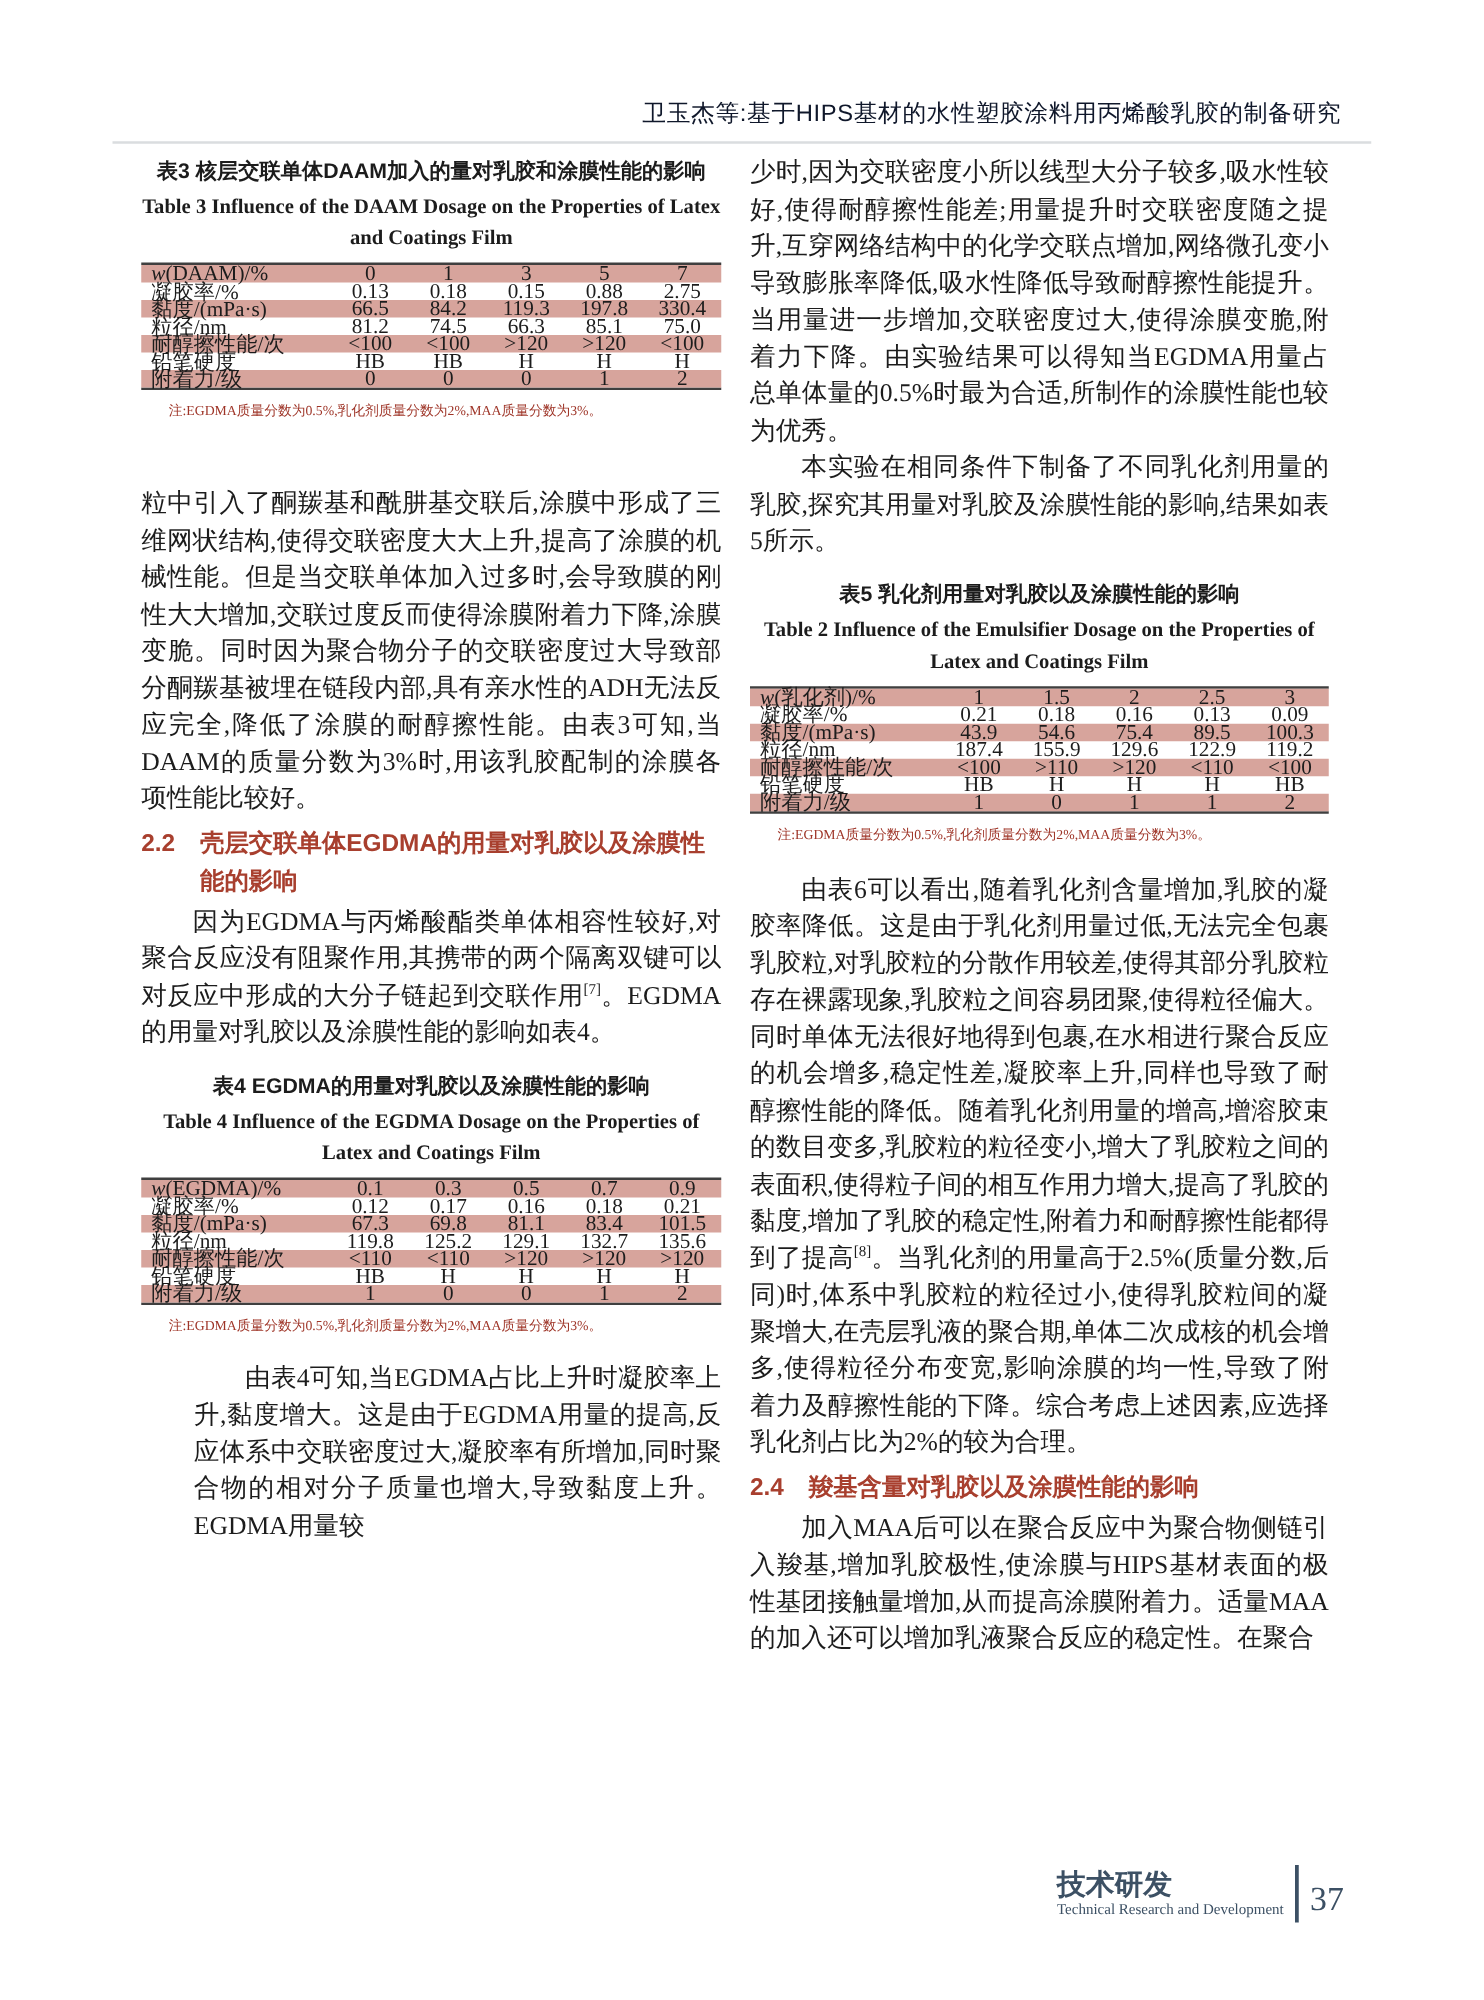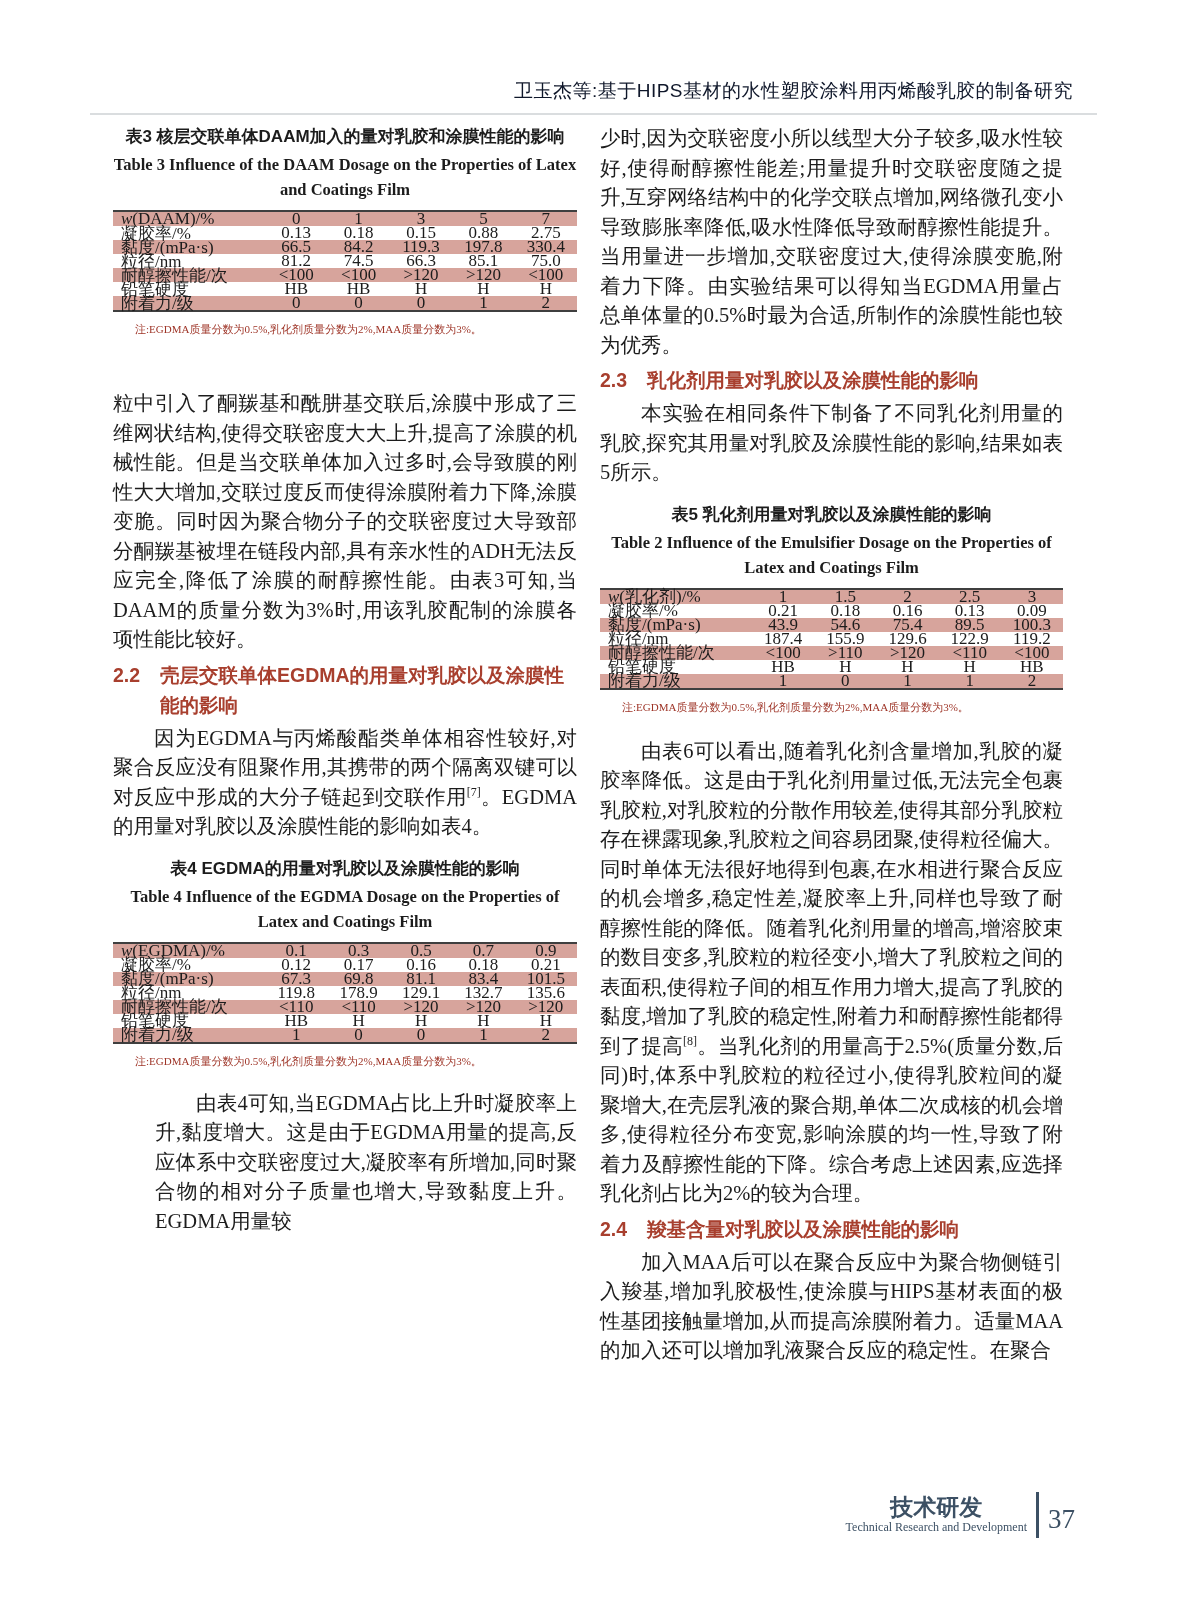--- a/index.html
+++ b/index.html
@@ -63,21 +63,21 @@
   .t-val{flex:1;text-align:center;}
   .tbl-note{
     margin:6px 0 0 0;color:#9e3427;font-size:11px;line-height:23px;
     text-indent:2em;text-align:justify;
   }
 
   
   .footer{
     position:absolute;right:112px;top:1492px;display:flex;align-items:center;color:#3c5064;
   }
-  .footer-labels{text-align:center;padding-right:9px;}
+  .footer-labels{text-align:left;padding-right:9px;}
   .footer-zh{font-family:"Liberation Sans","DejaVu Sans",sans-serif;font-weight:bold;font-size:23px;line-height:25px;}
   .footer-en{font-family:"Liberation Serif","DejaVu Serif",serif;font-size:12px;line-height:15px;}
   .footer-bar{width:3px;height:46px;background:#3c5064;}
   .footer-num{font-size:27px;padding-left:9px;padding-top:8px;font-family:"Liberation Serif","DejaVu Serif",serif;}
 </style>
 </head>
 <body>
 
 <div class="page">
 
@@ -183,21 +183,21 @@
             <span class="t-label">黏度/(mPa·s)</span>
             <span class="t-val">67.3</span>
             <span class="t-val">69.8</span>
             <span class="t-val">81.1</span>
             <span class="t-val">83.4</span>
             <span class="t-val">101.5</span>
           </div>
           <div class="t-row">
             <span class="t-label">粒径/nm</span>
             <span class="t-val">119.8</span>
-            <span class="t-val">178.9</span>
+            <span class="t-val">125.2</span>
             <span class="t-val">129.1</span>
             <span class="t-val">132.7</span>
             <span class="t-val">135.6</span>
           </div>
           <div class="t-row shaded">
             <span class="t-label">耐醇擦性能/次</span>
             <span class="t-val">&lt;110</span>
             <span class="t-val">&lt;110</span>
             <span class="t-val">&gt;120</span>
             <span class="t-val">&gt;120</span>
@@ -224,24 +224,20 @@
     </div>
 
     <p class="para indent" style="margin-top:16px;margin-left:42px;">由表4可知,当EGDMA占比上升时凝胶率上升,黏度增大。这是由于EGDMA用量的提高,反应体系中交联密度过大,凝胶率有所增加,同时聚合物的相对分子质量也增大,导致黏度上升。EGDMA用量较</p>
 
   </div>
 
   <div class="col col-right">
 
     <p class="para">少时,因为交联密度小所以线型大分子较多,吸水性较好,使得耐醇擦性能差;用量提升时交联密度随之提升,互穿网络结构中的化学交联点增加,网络微孔变小导致膨胀率降低,吸水性降低导致耐醇擦性能提升。当用量进一步增加,交联密度过大,使得涂膜变脆,附着力下降。由实验结果可以得知当EGDMA用量占总单体量的0.5%时最为合适,所制作的涂膜性能也较为优秀。</p>
 
-    <div class="sec-head">
-      <span class="sec-num">2.3</span>
-      <span class="sec-title">乳化剂用量对乳胶以及涂膜性能的影响</span>
-    </div>
 
     <p class="para indent">本实验在相同条件下制备了不同乳化剂用量的乳胶,探究其用量对乳胶及涂膜性能的影响,结果如表5所示。</p>
 
     <div class="table-block mt">
       <div class="tbl-caption-zh">表5  乳化剂用量对乳胶以及涂膜性能的影响</div>
       <div class="tbl-caption-en">Table 2  Influence of the Emulsifier Dosage on the Properties of Latex and Coatings Film</div>
       <div class="tbl">
           <div class="t-row shaded">
             <span class="t-label"><i>w</i>(乳化剂)/%</span>
             <span class="t-val">1</span>

